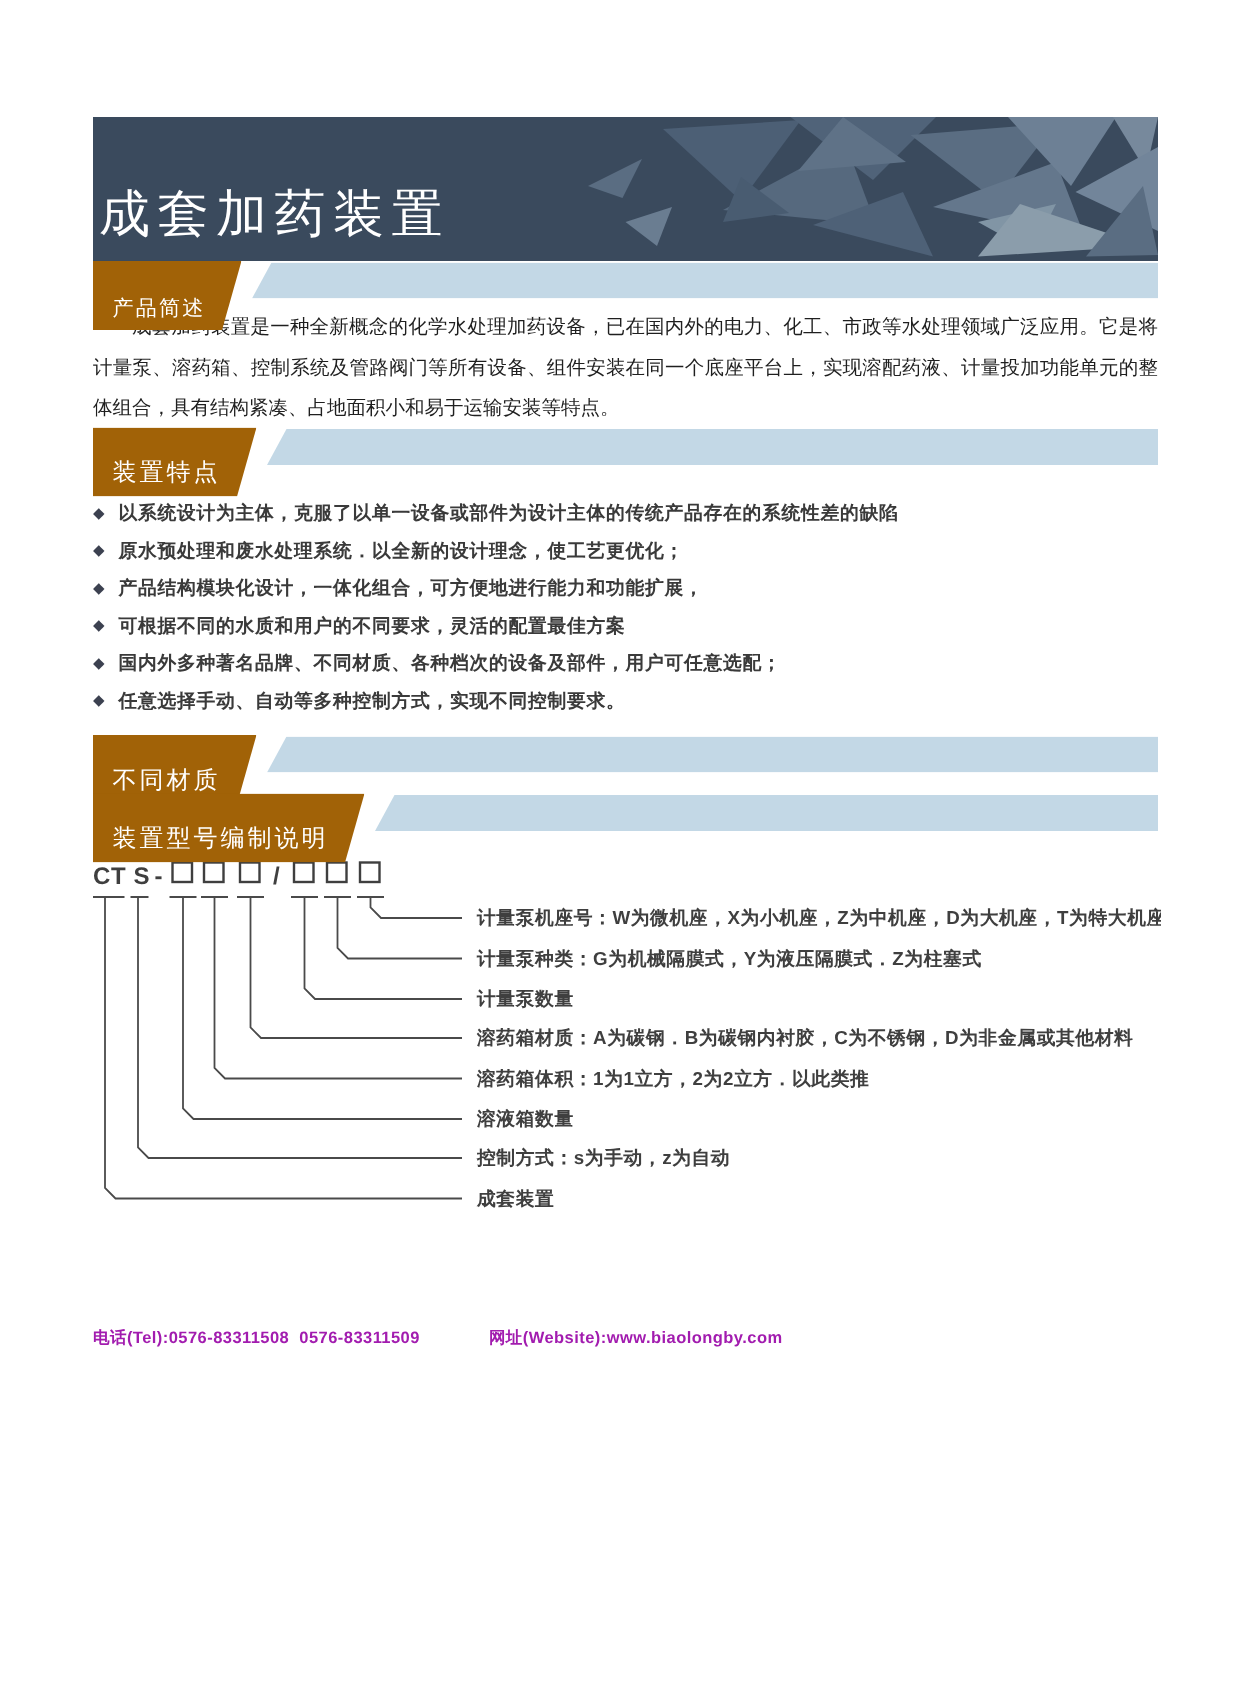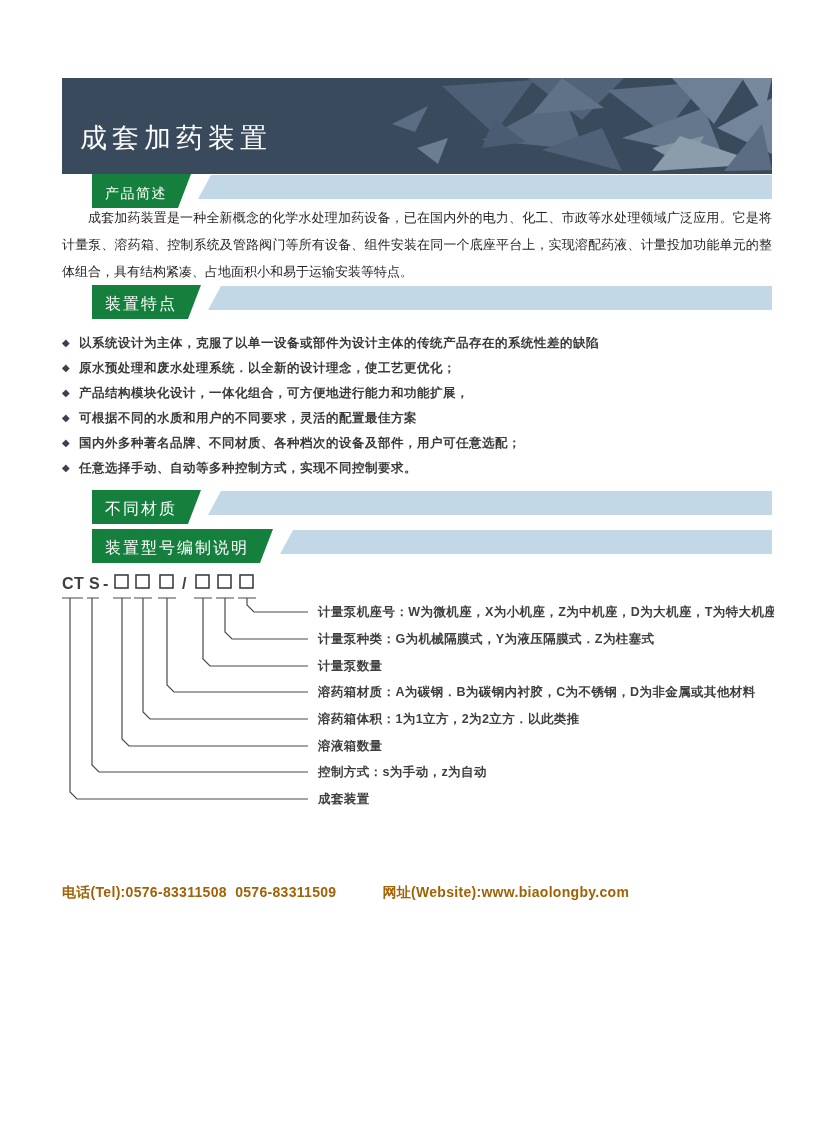--- a/index.html
+++ b/index.html
@@ -3,27 +3,27 @@
 <meta charset="utf-8">
 <style>
   html,body{margin:0;padding:0;background:#ffffff;}
   body{font-family:"Liberation Sans","DejaVu Sans",sans-serif;-webkit-font-smoothing:antialiased;}
   .page{position:relative;width:834px;height:1137px;margin:0 auto;background:#ffffff;overflow:hidden;}
   .content{padding:0 62px;}
 
   
   .banner{position:relative;margin-top:78px;height:96px;background:#3a4a5d;overflow:hidden;}
   .banner svg{position:absolute;inset:0;display:block;}
-  .banner-title{position:absolute;left:18px;top:42px;color:#ffffff;font-size:27px;letter-spacing:5px;font-weight:500;}
+  .banner-title{position:absolute;left:4px;top:42px;color:#ffffff;font-size:34px;letter-spacing:5px;font-weight:500;}
 
   
   .sec-head{display:flex;align-items:flex-start;height:30px;}
-  .badge{flex:none;height:30px;line-height:30px;background:#15803d;color:#fff;
-         font-size:16px;letter-spacing:2px;padding:4px 24px 0 13px;
-         clip-path:polygon(0 0,100% 0,calc(100% - 13px) 100%,0 100%);margin-left:30px;}
+  .badge{flex:none;height:30px;line-height:30px;background:#a16207;color:#fff;
+         font-size:16px;letter-spacing:2px;padding:16px 24px 0 13px;
+         clip-path:polygon(0 0,100% 0,calc(100% - 13px) 100%,0 100%);}
   .badge.sm{font-size:14px;letter-spacing:1.5px;}
   .bar{flex:1;height:24px;margin-left:7px;margin-top:1px;background:#c3d8e6;
        clip-path:polygon(13px 0,100% 0,100% 100%,0 100%);}
 
   
   .paras{}
   .paras p{margin:0;font-size:13px;line-height:27px;color:#1f1f1f;text-align:justify;text-indent:2em;}
 
   
   ul.blist{list-style:none;margin:15px 0 0 0;padding:0;}
@@ -35,21 +35,21 @@
   .gap-model{margin-top:9px;}
 
   
   .model-svg{display:block;margin-top:10px;}
   .model-svg .code-letter{font-size:16px;font-weight:700;fill:#3f3f3f;font-family:"Liberation Sans","DejaVu Sans",sans-serif;}
   .model-svg .lbl{font-size:12.5px;font-weight:600;fill:#3f3f3f;letter-spacing:.4px;font-family:"Liberation Sans","DejaVu Sans",sans-serif;}
   .model-svg .ln{stroke:#4a4a4a;stroke-width:1.2;fill:none;}
   .model-svg .bx{stroke:#3f3f3f;stroke-width:1.6;fill:none;}
 
   
-  .footer{display:flex;gap:46px;margin-top:67px;font-size:14px;font-weight:700;color:#a16207;white-space:pre;letter-spacing:.3px;}
+  .footer{display:flex;gap:46px;margin-top:67px;font-size:11px;font-weight:700;color:#a21caf;white-space:pre;letter-spacing:.3px;}
 </style>
 </head>
 <body>
 
 <div class="page">
   <div class="content">
 
     <div class="banner">
       <svg viewBox="0 0 710 96" width="710" height="96" preserveAspectRatio="none">
         <rect x="0" y="0" width="710" height="96" fill="#3a4a5d"></rect>

